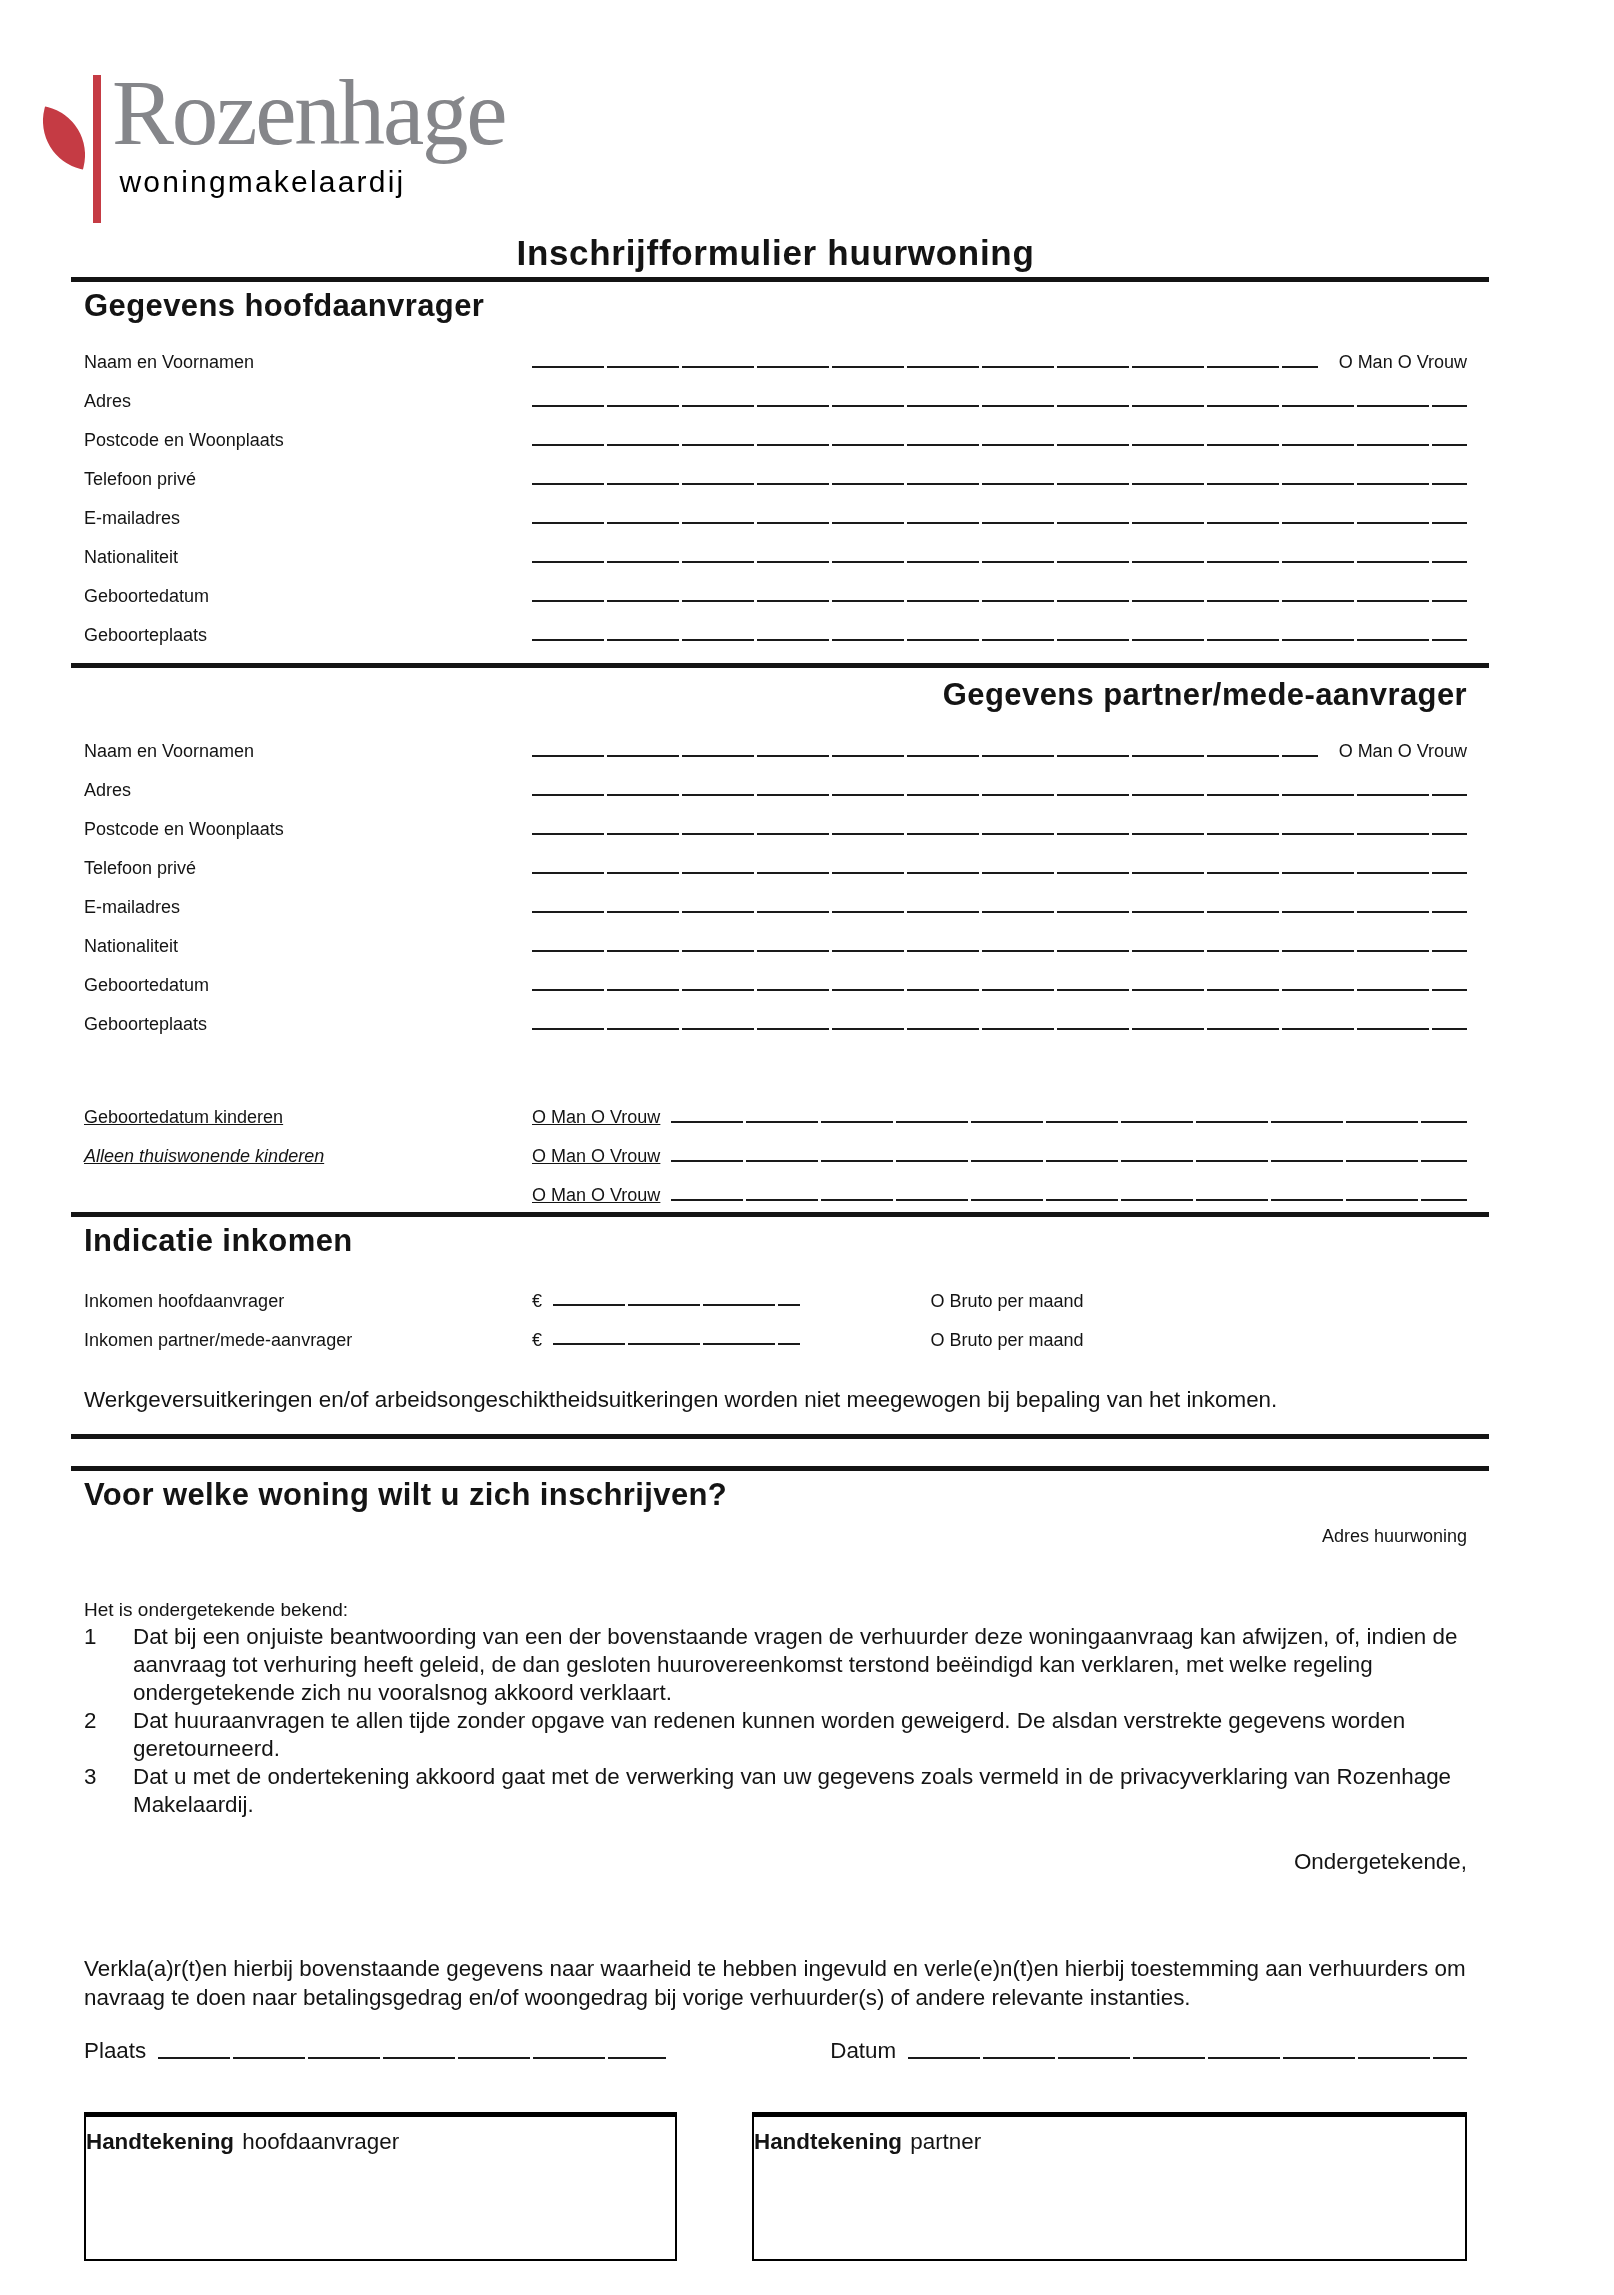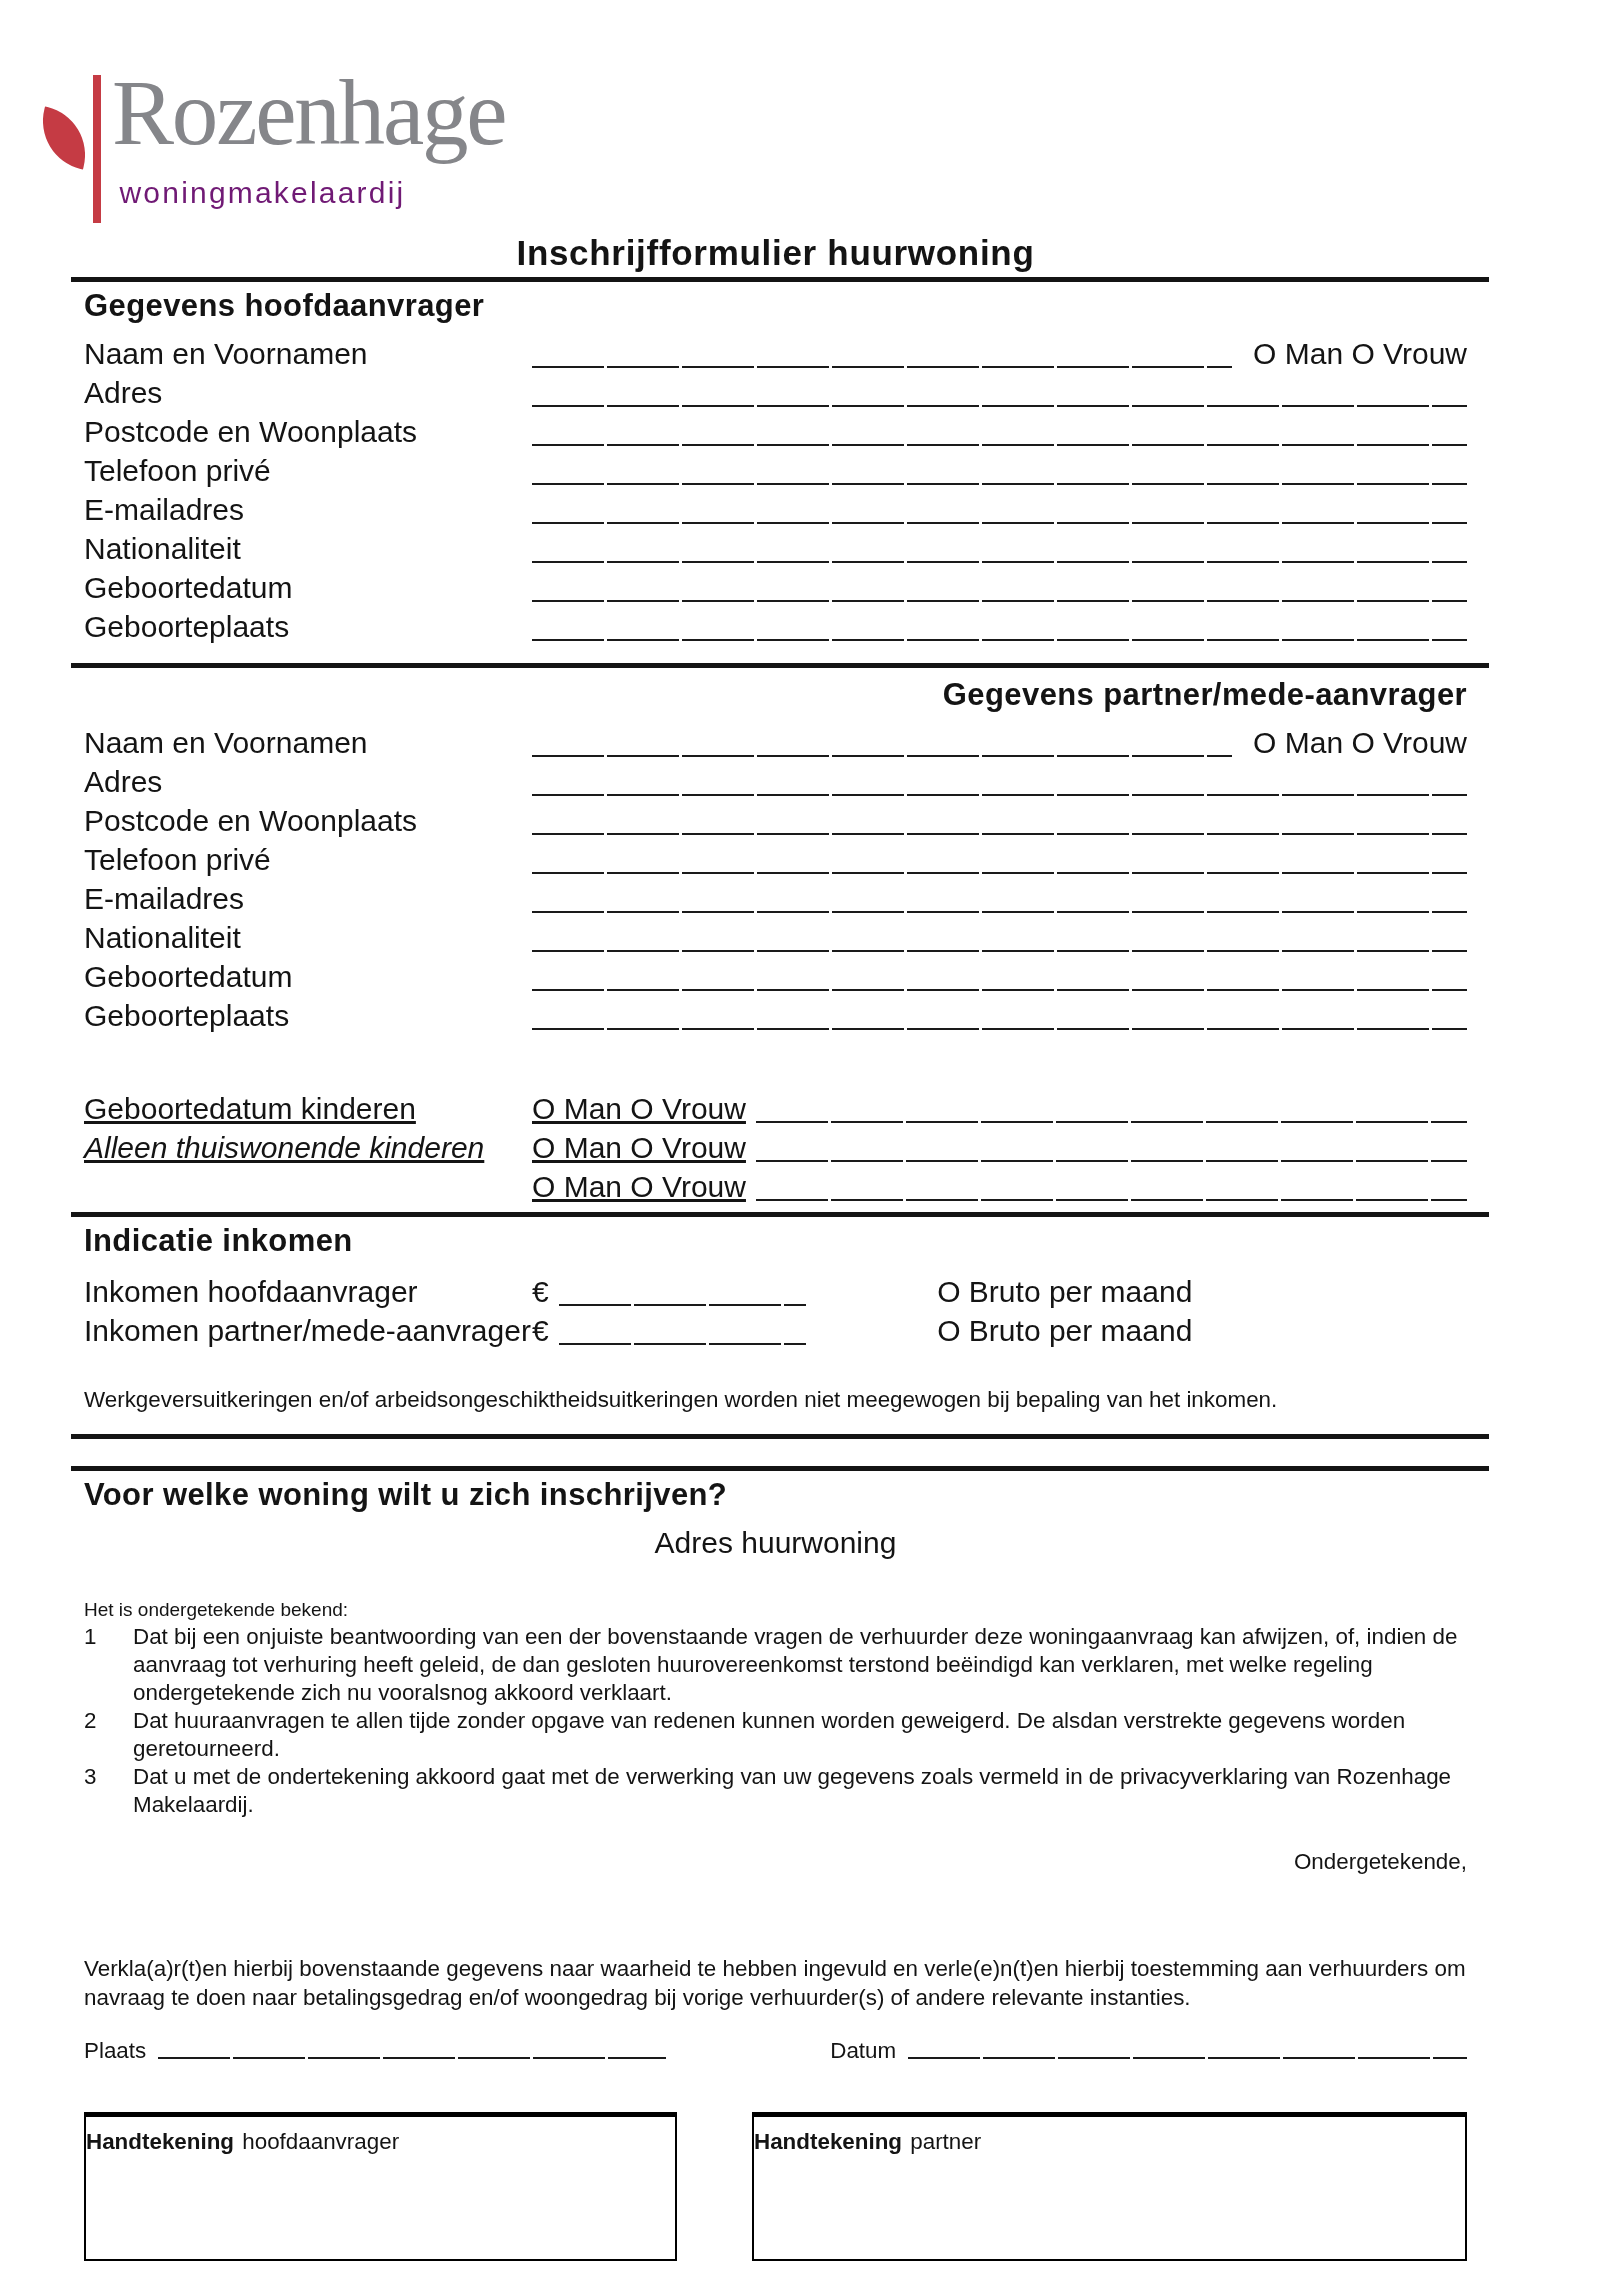--- a/index.html
+++ b/index.html
@@ -21,34 +21,34 @@
     background:#c53b44;border-radius:0 95% 0 95%;
     transform:rotate(14deg);
   }
   .stem{position:absolute;left:9px;top:10.5px;width:8.2px;height:148px;background:#c53b44;}
   .brandtext{position:absolute;left:28px;top:0;}
   .brand{
     font-family:"Liberation Serif", serif;
     font-size:93px;line-height:1.05;color:#85868a;letter-spacing:-2.2px;
   }
   .tagline{
-    margin-top:14px;margin-left:7.5px;
-    font-size:30px;color:#701a75;letter-spacing:2.2px;
+    margin-top:3px;margin-left:7.5px;
+    font-size:30px;color:#000000;letter-spacing:2.2px;
   }
   
   .title{margin-top:7.5px;text-align:center;font-size:35px;font-weight:bold;letter-spacing:0.7px;}
   .rule{height:5.2px;background:#141414;margin:4.5px -22.4px 0 -12.7px;}
   .rule.mid{margin-top:16.4px;}
   .gap38{height:27px;}
   h2.sec{
     margin:4.5px 0 0 0;font-size:31px;font-weight:bold;letter-spacing:0.4px;line-height:1.25;
   }
   
   .rows{margin-top:9px;}
-  .frow{display:flex;align-items:center;height:39px;font-size:30px;}
+  .frow{display:flex;align-items:flex-end;height:39px;font-size:18px;}
   .flabel{flex:0 0 448px;white-space:nowrap;}
   .fline{
     flex:1 1 auto;align-self:stretch;
     background-image:repeating-linear-gradient(90deg,#1a1a1a 0 72px,rgba(0,0,0,0) 72px 75px);
     background-repeat:no-repeat;background-size:100% 2.2px;
     background-position:left 0px bottom 5.2px;
   }
   .fline.money{flex:0 0 247px;}
   .fline.addr{flex:0 0 804px;}
   .gender{margin-left:21px;white-space:nowrap;}

